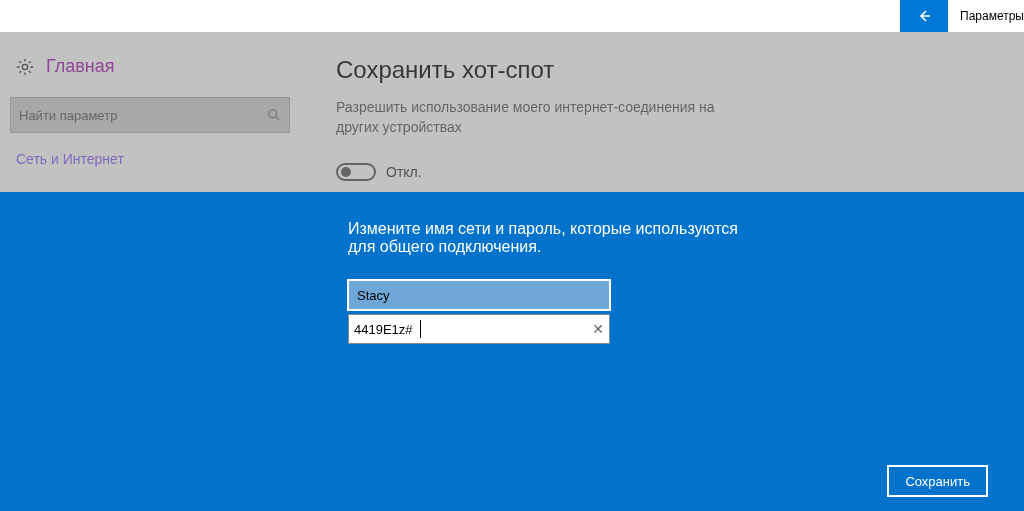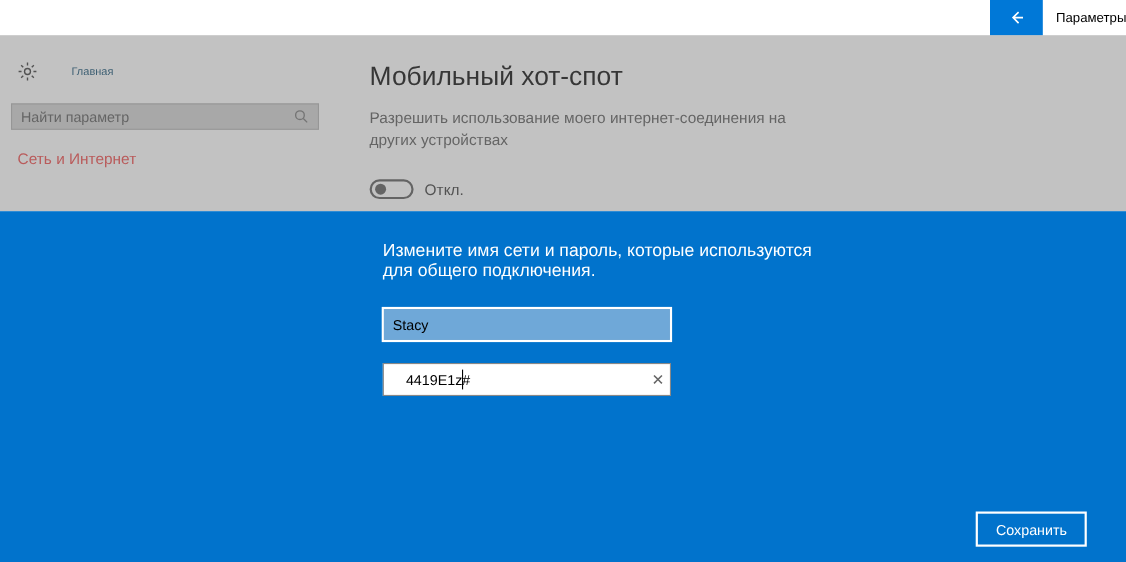--- a/index.html
+++ b/index.html
@@ -8,50 +8,50 @@
     .titlebar { height: 32px; background: #fff; display: flex; align-items: center; justify-content: flex-end; }
     .back-btn { width: 48px; height: 32px; background: #0078d7; display: flex; align-items: center; justify-content: center; color: #fff; }
     .back-btn svg { width: 16px; height: 16px; }
     .title-text { padding-left: 12px; font-size: 12px; color: #000; }
     
     .main-area { display: flex; height: calc(100% - 32px); position: relative; }
     
     .sidebar { width: 300px; padding: 16px 0 0 0; }
     .home-row { display: flex; align-items: center; padding: 8px 16px; gap: 12px; }
     .gear-icon { width: 18px; height: 18px; }
-    .home-row .label { font-size: 10px; color: #0c4a6e; margin-left: 19px; }
+    .home-row .label { font-size: 18px; color: #a21caf; }
     
-    .search-box { margin: 12px 10px 0 10px; height: 24px; background: #d0d0d0; display: flex; align-items: center; padding: 0 8px; border: 1px solid #b0b0b0; }
+    .search-box { margin: 12px 10px 0 10px; height: 36px; background: #d0d0d0; display: flex; align-items: center; padding: 0 8px; border: 1px solid #b0b0b0; }
     .search-box .sbtext { flex: 1; font-size: 13px; color: #555; }
     .search-box .sicon { width: 14px; height: 14px; opacity: 0.6; }
     
-    .sidebar-heading { padding: 18px 16px 8px 16px; font-size: 14px; color: #ef4444; }
+    .sidebar-heading { padding: 18px 16px 8px 16px; font-size: 14px; color: #8b5cf6; }
     
     .content { flex: 1; padding: 24px 20px 0 36px; }
     .page-title { font-size: 24px; font-weight: 400; color: #000; margin-bottom: 14px; }
     .page-desc { font-size: 14px; color: #555; margin-bottom: 26px; max-width: 400px; line-height: 1.4; }
     
     .toggle-row { display: flex; align-items: center; gap: 10px; margin-top: 25px; }
     .toggle { width: 40px; height: 18px; border: 2px solid #555; border-radius: 10px; position: relative; }
     .toggle .knob { width: 10px; height: 10px; border-radius: 50%; background: #555; position: absolute; top: 2px; left: 3px; }
     .toggle-label { font-size: 14px; color: #333; }
     
     .dim-overlay { position: absolute; top: 32px; left: 0; right: 0; height: 160px; background: rgba(120,120,120,0.45); pointer-events: none; }
     
     .modal-panel { position: absolute; top: 192px; left: 0; right: 0; bottom: 0; background: #0173cc; color: #fff; }
     .modal-inner { padding: 28px 0 0 348px; max-width: 750px; }
     .modal-title { font-size: 22px; font-weight: 400; margin-bottom: 14px; }
     .modal-subtitle { font-size: 16px; margin-bottom: 24px; }
     
     .field-label { font-size: 13px; margin-bottom: 6px; }
-    .text-input { width: 262px; height: 30px; padding: 0 8px; font-size: 13px; display: flex; align-items: center; border: 1px solid #005A9E; margin-bottom: 20px; }
+    .text-input { width: 262px; height: 30px; padding: 0 8px; font-size: 13px; display: flex; align-items: center; border: 1px solid #005A9E; margin-bottom: 4px; }
     .text-input.hl { background: #6fa8d8; color: #000; outline: 2px solid #fff; outline-offset: -1px; }
     
     .pw-wrap { position: relative; width: 262px; }
-    .pw-input { width: 262px; height: 30px; padding: 0 30px 0 20px; font-size: 13px; border: 1px solid #888; background: #fff; color: #000; font-family: inherit; }
+    .pw-input { width: 262px; height: 30px; padding: 0 30px 0 5px; font-size: 13px; border: 1px solid #888; background: #fff; color: #000; font-family: inherit; }
     .pw-clear { position: absolute; right: 6px; top: 50%; transform: translateY(-50%); color: #666; font-size: 14px; cursor: pointer; }
     .pw-cursor { position: absolute; left: 72px; top: 6px; width: 1px; height: 18px; background: #000; }
     
     .modal-buttons { position: absolute; right: 36px; bottom: 14px; display: flex; gap: 12px; }
     .mbtn { min-width: 88px; height: 32px; background: transparent; border: 2px solid #fff; color: #fff; font-size: 13px; padding: 0 16px; cursor: pointer; font-family: inherit; }
   </style>
 </head>
 <body>
 
 <div class="titlebar">
@@ -76,21 +76,21 @@
       <span class="sbtext">Найти параметр</span>
       <svg class="sicon" viewBox="0 0 16 16" fill="none" stroke="#333" stroke-width="1.4">
         <circle cx="6.5" cy="6.5" r="4.5"></circle>
           <path d="M10 10l4 4"></path>
       </svg>
     </div>
     <div class="sidebar-heading">Сеть и Интернет</div>
   </div>
 
   <div class="content">
-    <h1 class="page-title">Мобильный хот-спот</h1>
+    <h1 class="page-title">Сохранить хот-спот</h1>
     <p class="page-desc">Разрешить использование моего интернет-соединения на других устройствах</p>
     <div class="toggle-row">
       <div class="toggle">
         <div class="knob"></div>
       </div>
       <span class="toggle-label">Откл.</span>
     </div>
   </div>
 </div>
 

